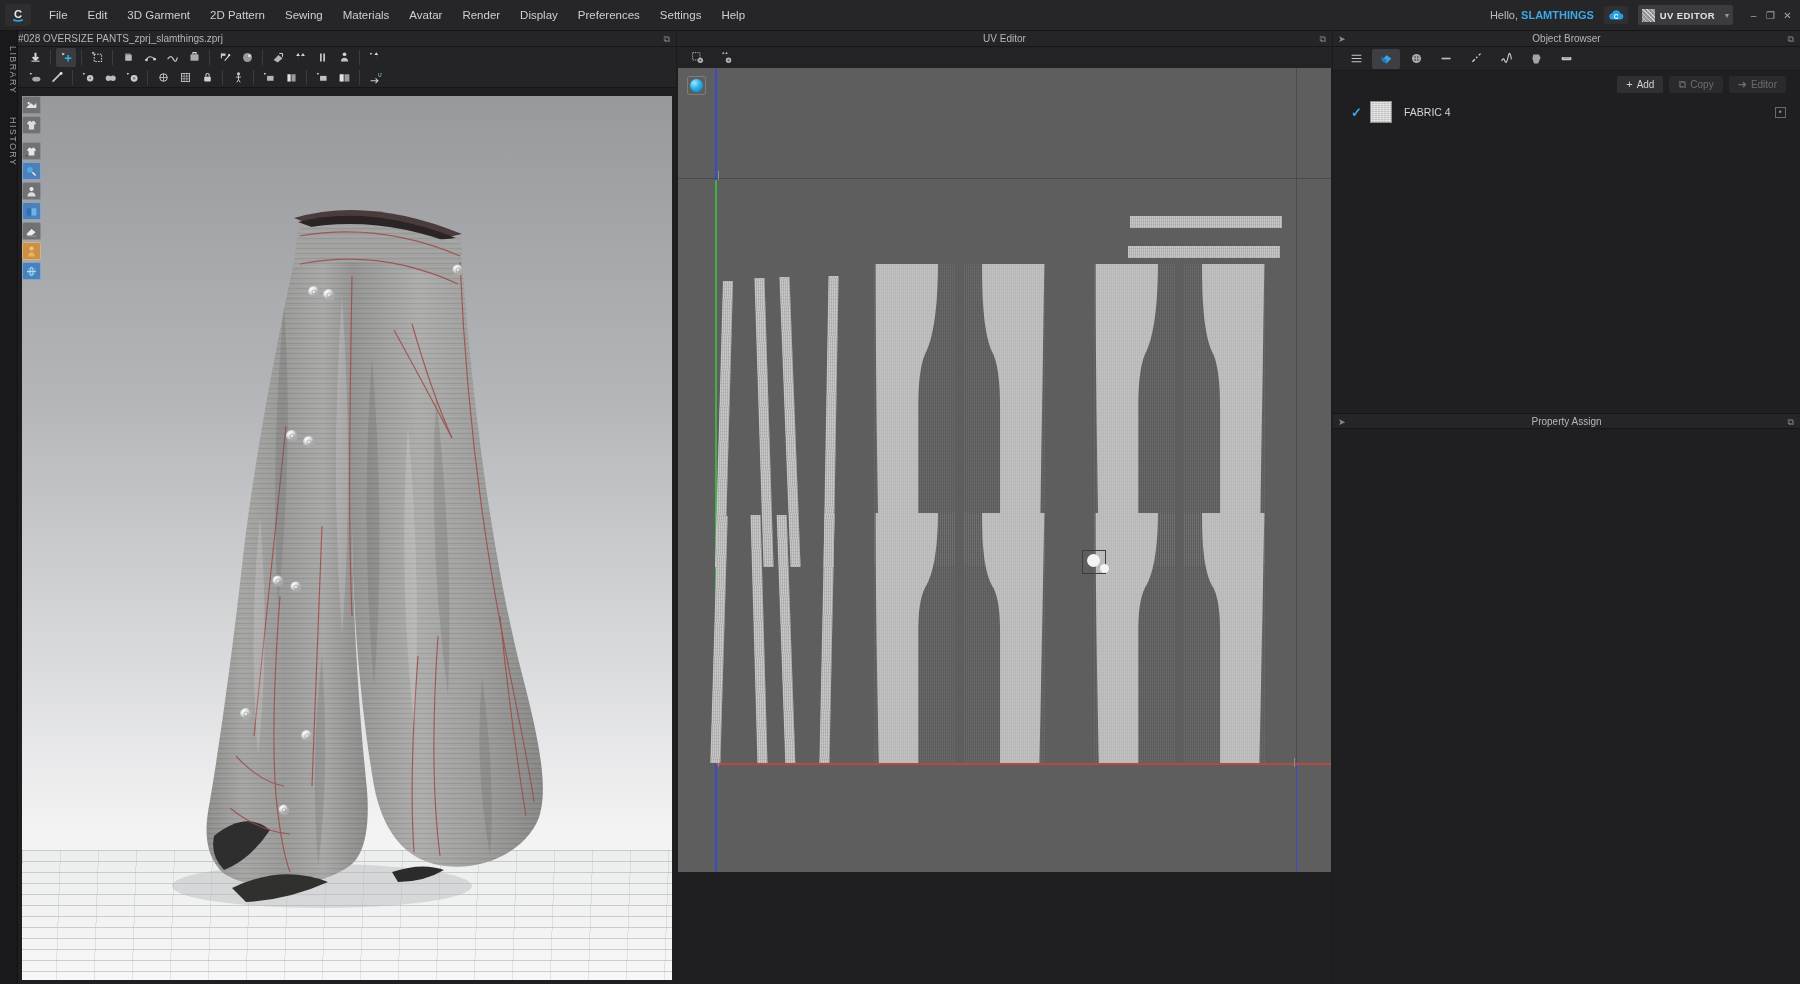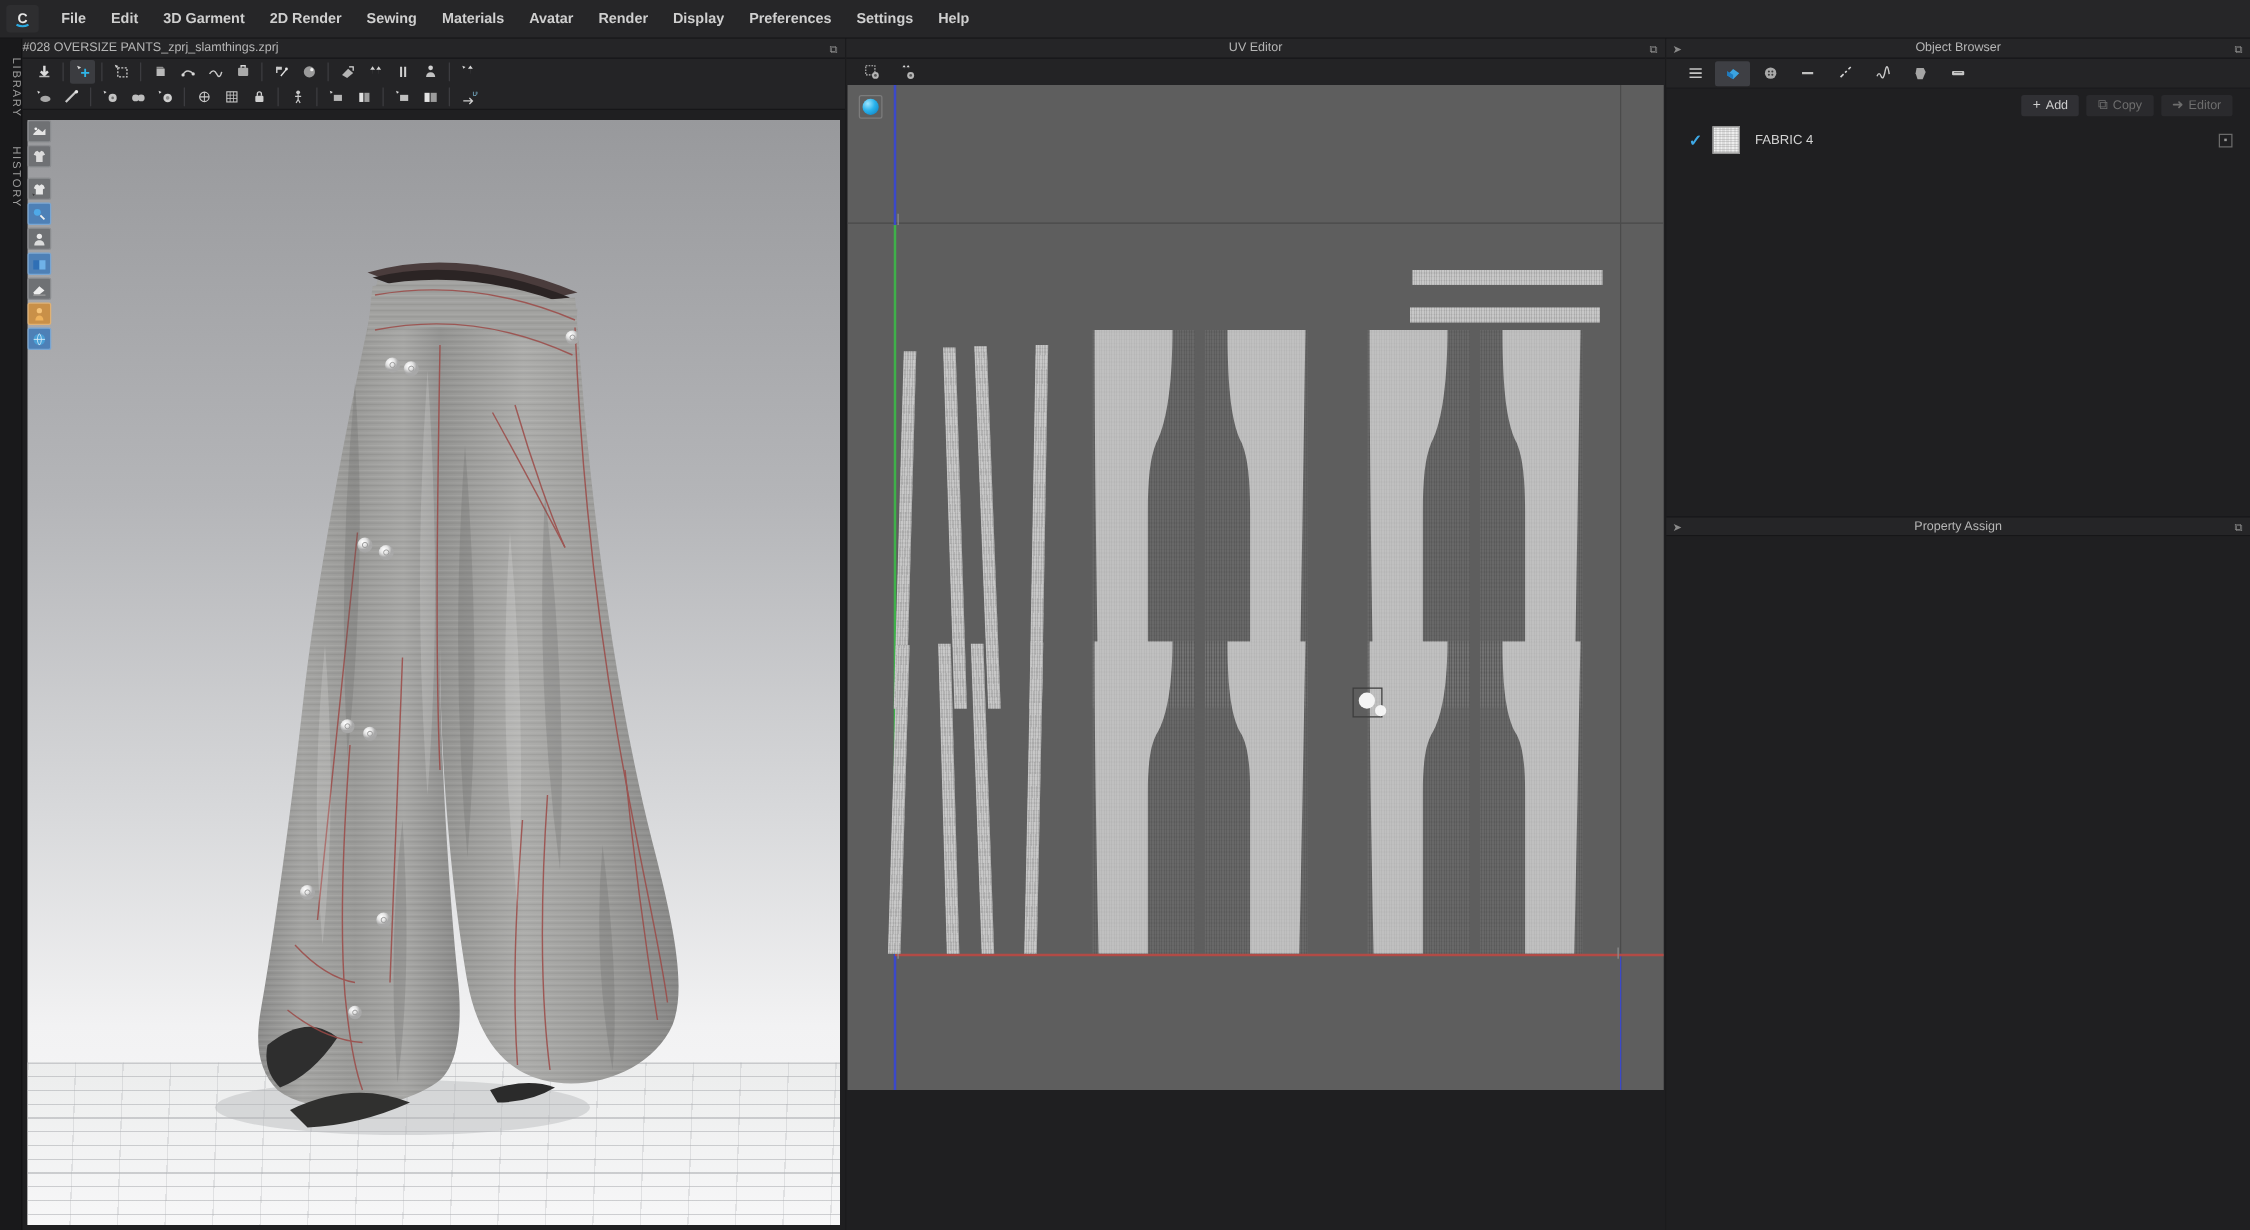--- a/index.html
+++ b/index.html
@@ -22,21 +22,21 @@
   }
   .applogo {
     width: 26px; height: 22px; margin-left: 5px; margin-right: 8px;
     display: flex; align-items: center; justify-content: center;
     background: #2e2e30; border-radius: 3px;
   }
   .applogo svg { display: block; }
   .menu-items { display: flex; align-items: center; }
   .menu-item {
     padding: 4px 10px; font-size: 11.5px; color: #cfcfcf;
-    cursor: default; white-space: nowrap; font-weight: bold;
+    cursor: default; white-space: nowrap;
   }
   .topright {
     margin-left: auto; display: flex; align-items: center; height: 31px;
   }
   .greet { font-size: 11px; color: #bdbdbd; margin-right: 10px; white-space: nowrap; }
   .greet b { color: #3ea8e5; font-weight: bold; }
   .cloud-btn {
     width: 24px; height: 18px; border-radius: 3px; background: #2f3033;
     display: flex; align-items: center; justify-content: center; margin-right: 10px;
   }
@@ -226,31 +226,52 @@
     <div class="applogo">
       <svg viewBox="0 0 20 20" width="16" height="16">
         <text x="10" y="14" font-size="14" font-family="Liberation Sans, sans-serif" font-weight="bold" fill="#e8e8e8" text-anchor="middle">C</text>
         <path d="M4 16 q6 3 12 0" stroke="#2aa9e0" stroke-width="2" fill="none"></path>
       </svg>
     </div>
     <div class="menu-items">
       <div class="menu-item">File</div>
       <div class="menu-item">Edit</div>
       <div class="menu-item">3D Garment</div>
-      <div class="menu-item">2D Render</div>
+      <div class="menu-item">2D Pattern</div>
       <div class="menu-item">Sewing</div>
       <div class="menu-item">Materials</div>
       <div class="menu-item">Avatar</div>
       <div class="menu-item">Render</div>
       <div class="menu-item">Display</div>
       <div class="menu-item">Preferences</div>
       <div class="menu-item">Settings</div>
       <div class="menu-item">Help</div>
     </div>
 
+    <div class="topright">
+      <div class="greet">
+        <span>Hello, </span><b>SLAMTHINGS</b>
+      </div>
+      <div class="cloud-btn">
+        <svg viewBox="0 0 22 16" width="18" height="13">
+          <path d="M6 13 a4 4 0 0 1 .4-7.9 A5.2 5.2 0 0 1 16.3 5.4 A3.8 3.8 0 0 1 16 13 Z" fill="#2a9fe0"></path>
+          <text x="11" y="12" font-size="8" font-family="Liberation Sans, sans-serif" font-weight="bold" fill="#ffffff" text-anchor="middle">C</text>
+        </svg>
+      </div>
+      <div class="modebox">
+        <div class="mode-ico"></div>
+        <div class="mode-label">UV EDITOR</div>
+        <div class="mode-caret">▾</div>
+      </div>
+      <div class="wctrls">
+        <div class="wbtn">–</div>
+        <div class="wbtn">❐</div>
+        <div class="wbtn">✕</div>
+      </div>
+    </div>
   </div>
 
   <div class="vtabs">
     <div class="vtab library">LIBRARY</div>
     <div class="vtab history">HISTORY</div>
   </div>
 
   <div class="panel3d">
     <div class="p3d-title">
       <span>#028 OVERSIZE PANTS_zprj_slamthings.zprj</span>

